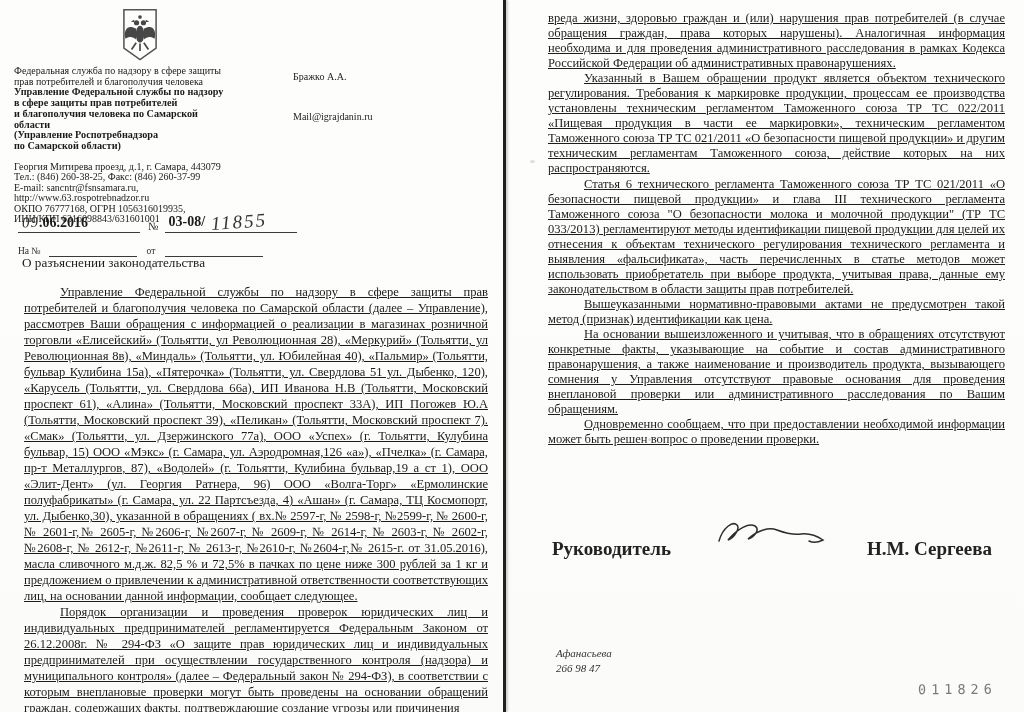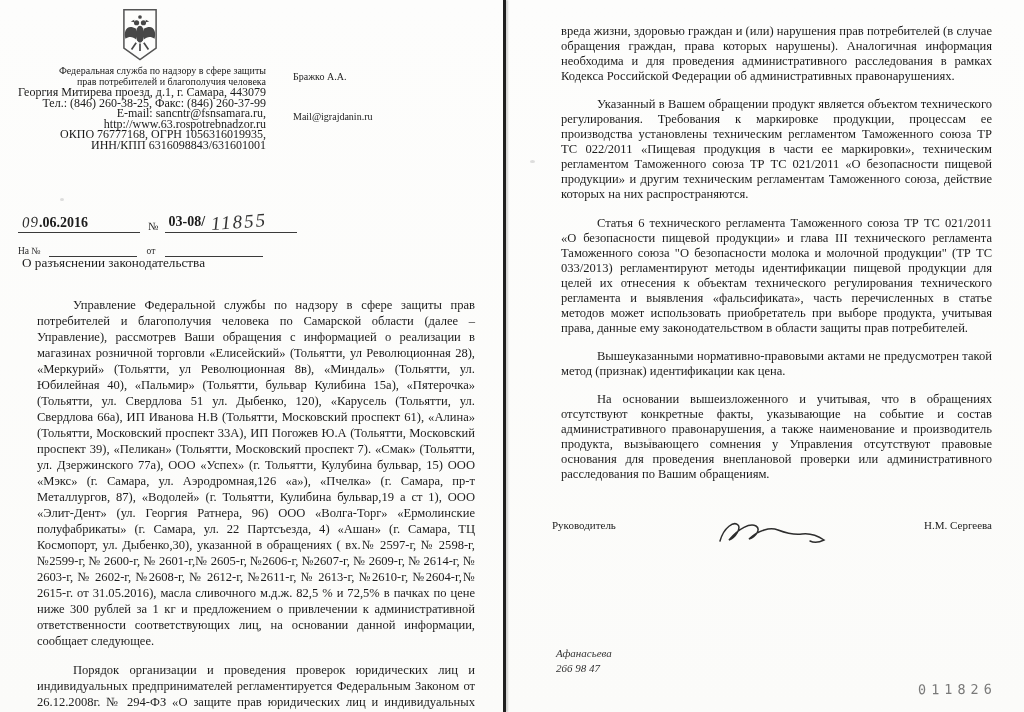--- a/index.html
+++ b/index.html
@@ -15,26 +15,26 @@
   }
   
   .divider{
     position:absolute;left:503px;top:0;bottom:0;width:3px;
     background:#1f1f1f;
     box-shadow:2px 0 2px rgba(0,0,0,.18);
   }
   
   .letterhead{
     position:absolute;left:14px;top:8px;width:252px;
-    text-align:right;color:#191919;
+    text-align:left;color:#191919;
   }
   .emblem{width:46px;height:54px;margin:0 auto 4px;}
   .lh-agency{font-size:10px;line-height:10.6px;}
   .lh-dept{font-size:10.2px;line-height:10.8px;font-weight:bold;}
-  .lh-contacts{font-size:12px;line-height:10.5px;}
+  .lh-contacts{margin-top:10px;font-size:10px;line-height:10.5px;}
   
   .addressee{position:absolute;left:284px;top:71px;font-size:10px;color:#222;margin-left:9px;}
   .addressee .email{margin-top:29px;}
   
   .ref{position:absolute;left:18px;top:209px;width:280px;color:#1c1c1c;}
   .ref-row1{display:flex;align-items:flex-end;}
   .seg{border-bottom:1.2px solid #3a3a3a;padding:0 2px 1px 4px;}
   .seg1{width:116px;}
   .seg2{width:126px;}
   .hand{
@@ -55,27 +55,27 @@
   
   .subject{position:absolute;left:22px;top:255px;font-size:13.2px;color:#1b1b1b;}
   .body-left{
     position:absolute;left:24px;top:284px;width:464px;
     font-size:12.55px;line-height:16px;text-align:justify;color:#1c1c1c;
   }
   .body-right{
     position:absolute;left:548px;top:11px;width:457px;
     font-size:12.55px;line-height:15.05px;text-align:justify;color:#1c1c1c;
   }
-  p.para{margin:13px;text-indent:36px;}
+  p.para{margin:0;text-indent:36px;text-decoration:underline;}
   p.para.no-indent{text-indent:0;}
   
   .sig-row{
     position:absolute;left:552px;top:519px;width:440px;
-    display:flex;align-items:flex-start;justify-content:space-between;
-    font-size:11px;color:#222;
+    display:flex;align-items:flex-end;justify-content:space-between;
+    font-size:19px;color:#222;font-weight:bold;
   }
   .sig-svg{margin:0 8px;position:relative;top:-4px;}
   
   .executor{position:absolute;left:556px;top:646px;font-size:11px;line-height:14.5px;color:#333;font-style:italic;}
   .stamp{
     position:absolute;left:918px;top:681px;
     font-family:"DejaVu Sans Mono", monospace;
     font-size:13.5px;letter-spacing:5px;color:#6f6f6f;
     transform:rotate(-.5deg);opacity:.92;
   }
@@ -102,20 +102,28 @@
             <path d="M22.5 18.5 l-4.5 -1 4.5 -2.4 z" stroke-width="0"></path>
             <path d="M37.5 18.5 l4.5 -1 -4.5 -2.4 z" stroke-width="0"></path>
             <circle cx="30" cy="11.5" r="2.4" stroke-width="0"></circle>
             <path d="M25 45 l-6 9 M30 46 l0 10 M35 45 l6 9" fill="none" stroke-width="2.2"></path>
           </g>
         </svg>
       </div>
       <div class="lh-agency">
         <div>Федеральная служба по надзору в сфере защиты</div>
         <div>прав потребителей и благополучия человека</div>
+      </div>
+      <div class="lh-dept">
+        <div>Управление Федеральной службы по надзору</div>
+        <div>в сфере защиты прав потребителей</div>
+        <div>и благополучия человека по Самарской</div>
+        <div>области</div>
+        <div>(Управление Роспотребнадзора</div>
+        <div>по Самарской области)</div>
       </div>
       <div class="lh-contacts">
         <div>Георгия Митирева проезд, д.1, г. Самара, 443079</div>
         <div>Тел.: (846) 260-38-25, Факс: (846) 260-37-99</div>
         <div>E-mail: sancntr@fsnsamara.ru,</div>
         <div>http://www.63.rospotrebnadzor.ru</div>
         <div>ОКПО 76777168, ОГРН 1056316019935,</div>
         <div>ИНН/КПП 6316098843/631601001</div>
       </div>
     </div>
@@ -150,20 +158,21 @@
   <div class="divider"></div>
 
   <div>
 
     <div class="body-right">
       <p class="para no-indent">вреда жизни, здоровью граждан и (или)  нарушения прав потребителей (в случае обращения граждан, права которых нарушены). Аналогичная информация необходима и для проведения административного расследования в рамках Кодекса Российской Федерации об административных правонарушениях.</p>
       <p class="para">Указанный в Вашем обращении продукт является объектом технического регулирования. Требования к маркировке продукции, процессам ее производства установлены техническим регламентом Таможенного союза ТР ТС 022/2011 «Пищевая продукция в части ее маркировки», техническим регламентом Таможенного союза ТР ТС 021/2011 «О безопасности пищевой продукции» и другим техническим регламентам Таможенного союза, действие которых на них распространяются.</p>
       <p class="para">Статья 6 технического регламента Таможенного союза ТР ТС 021/2011 «О безопасности пищевой продукции» и глава III технического регламента Таможенного союза "О безопасности молока и молочной продукции" (ТР ТС 033/2013) регламентируют методы идентификации пищевой продукции для целей их отнесения к объектам технического регулирования технического регламента и выявления «фальсификата», часть перечисленных в статье методов может использовать приобретатель при выборе продукта, учитывая права, данные ему законодательством в области защиты прав потребителей.</p>
       <p class="para">Вышеуказанными нормативно-правовыми актами не предусмотрен такой метод (признак) идентификации как цена.</p>
       <p class="para">На основании вышеизложенного и учитывая, что в обращениях отсутствуют конкретные факты, указывающие на событие и состав административного правонарушения, а также наименование и производитель продукта, вызывающего сомнения у Управления отсутствуют правовые основания для проведения внеплановой проверки или административного расследования по Вашим обращениям.</p>
+      <p class="para">Одновременно сообщаем, что при предоставлении необходимой информации может быть решен вопрос о проведении проверки.</p>
     </div>
 
     <div class="sig-row">
       <span>Руководитель</span>
       <span class="sig-svg">
         <svg width="120" height="36" viewBox="0 0 120 36">
           <path d="M10 26 C14 12 24 6 28 10 C31 13 26 22 19 25 C29 13 40 8 46 11 C51 14 46 22 39 24 C49 15 60 12 68 15 C76 18 84 20 92 19 C100 18 108 21 114 25 C110 27 104 28 100 26" stroke="#2d2d2d" stroke-width="1.5" fill="none" stroke-linecap="round"></path>
         </svg>
       </span>
       <span>Н.М. Сергеева</span>

